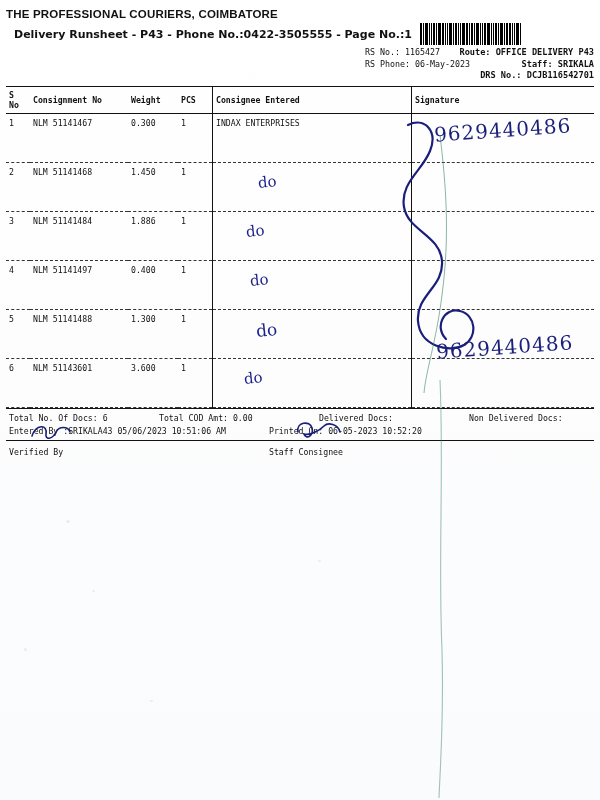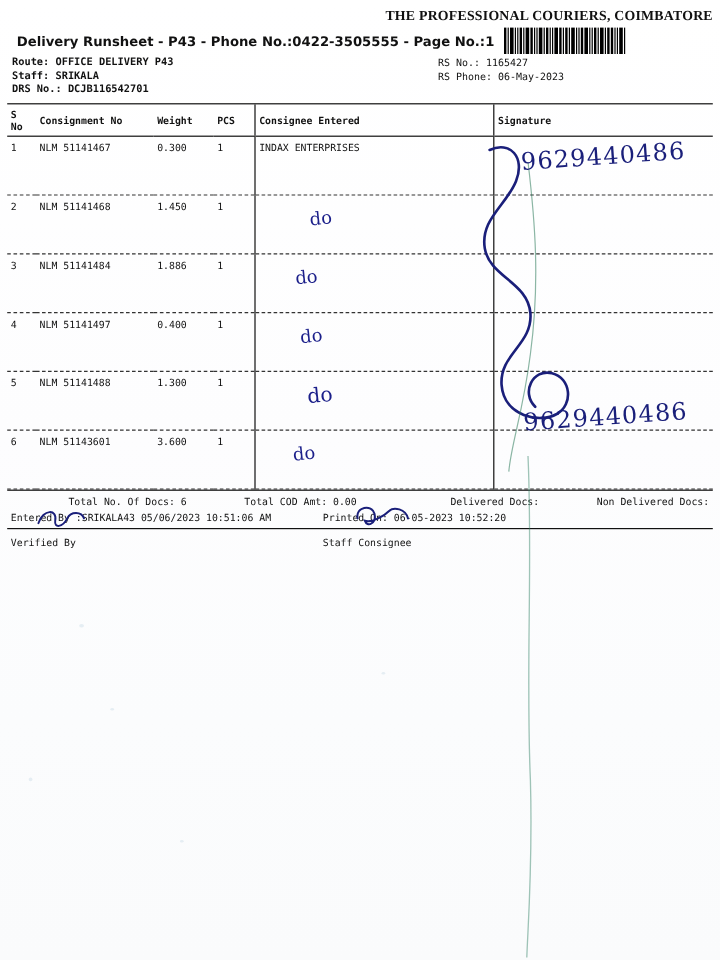--- a/index.html
+++ b/index.html
@@ -29,22 +29,22 @@
     background: linear-gradient(180deg, #ffffff 0%, #fdfdfe 45%, #fbfcfd 75%, #fafbfc 100%);
     pointer-events: none;
   }
   .sheet {
     position: absolute;
     left: 6px;
     top: 6px;
     width: 588px;
   }
   .company {
-    text-align: right;
-    font-family: Liberation Serif, serif;
+    text-align: left;
+    font-family: Liberation Sans, sans-serif;
     font-weight: bold;
     font-size: 11.5px;
     letter-spacing: 0.2px;
     margin-top: 2px;
   }
   .title-row {
     display: flex;
     align-items: center;
     justify-content: flex-start;
     margin-top: 3px;
@@ -72,20 +72,21 @@
   }
   .meta {
     position: relative;
     margin-top: 2px;
     font-size: 8.6px;
     line-height: 11.5px;
     font-weight: bold;
   }
   .meta .left {
     padding-left: 4px;
+    text-align: right;
   }
   .meta .right {
     position: absolute;
     right: 124px;
     top: 0;
     font-weight: normal;
     font-size: 8.3px;
     line-height: 11.5px;
     text-align: left;
   }
@@ -137,24 +138,24 @@
   }
   .footer-line {
     border-top: 1.2px solid #111;
   }
   .totals {
     display: flex;
     font-size: 8.2px;
     padding: 4px 3px 2px 3px;
     white-space: nowrap;
   }
-  .totals span { display: inline-block; margin-left: 48px; }
+  .totals span { display: inline-block; }
   .t1 { width: 150px; }
   .t2 { width: 160px; }
-  .t3 { width: 150px; text-align: right; }
+  .t3 { width: 150px; }
   .t4 { flex: 1; }
   .entered {
     display: flex;
     font-size: 8.2px;
     padding: 1px 3px 4px 3px;
     border-bottom: 1.2px solid #111;
     white-space: nowrap;
   }
   .e1 { width: 260px; }
   .e2 { flex: 1; }

